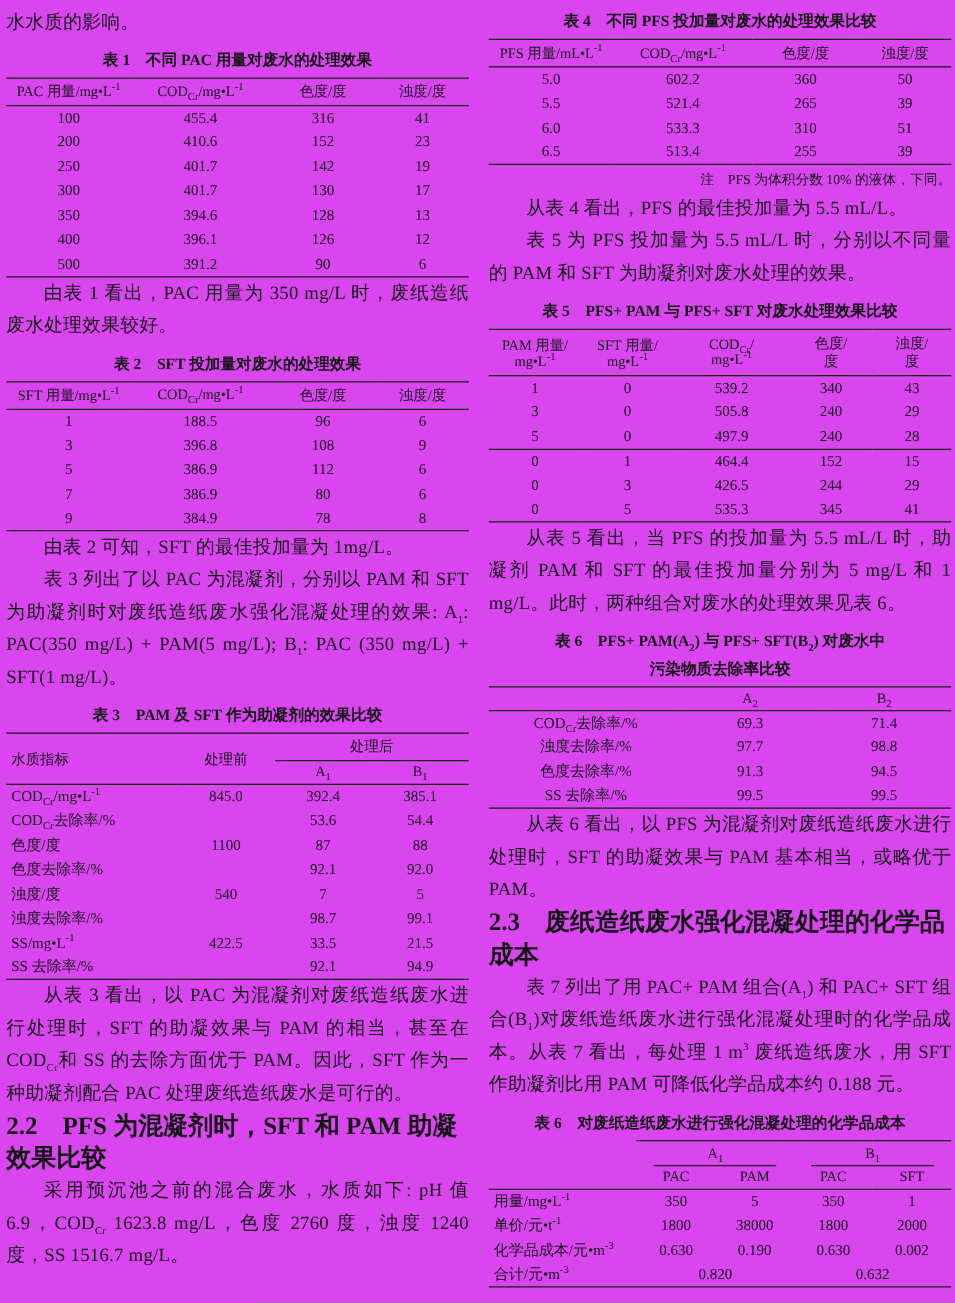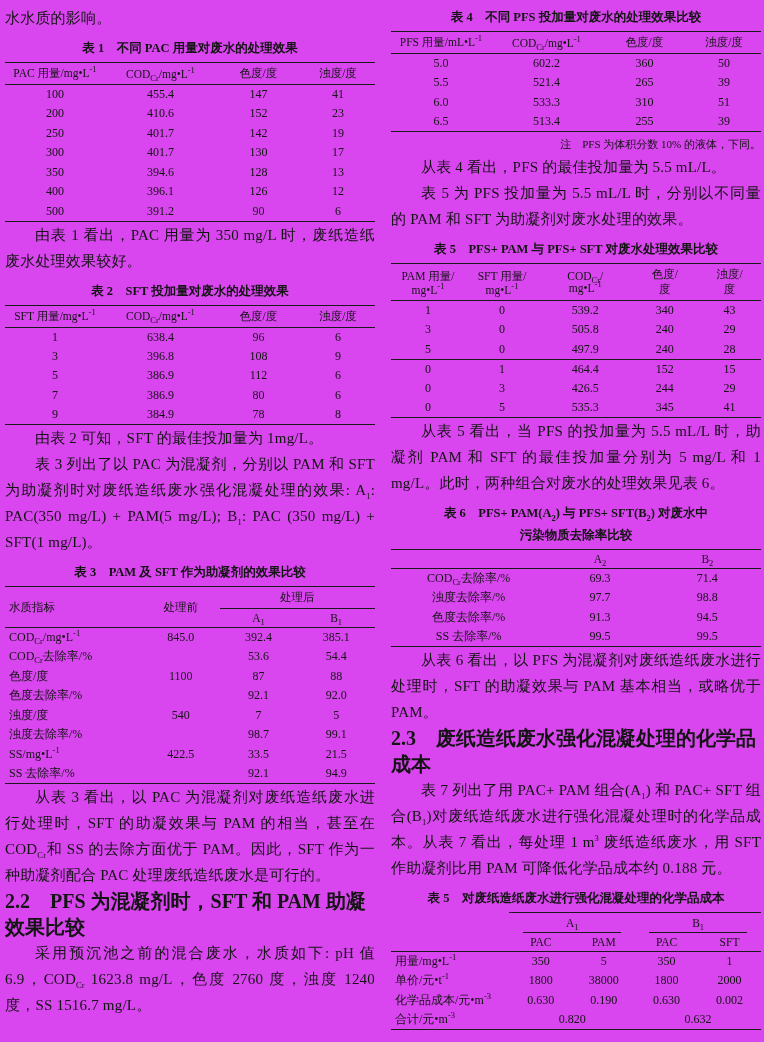--- a/index.html
+++ b/index.html
@@ -66,21 +66,21 @@
             <th>PAC 用量/mg•L<sup>-1</sup></th>
             <th>COD<sub>Cr</sub>/mg•L<sup>-1</sup></th>
             <th>色度/度</th>
             <th>浊度/度</th>
           </tr>
         </thead>
         <tbody>
             <tr>
               <td class="c0">100</td>
               <td>455.4</td>
-              <td>147</td>
+              <td>316</td>
               <td>41</td>
             </tr>
             <tr>
               <td class="c0">200</td>
               <td>410.6</td>
               <td>152</td>
               <td>23</td>
             </tr>
             <tr>
               <td class="c0">250</td>
@@ -129,21 +129,21 @@
           <tr>
             <th>SFT 用量/mg•L<sup>-1</sup></th>
             <th>COD<sub>Cr</sub>/mg•L<sup>-1</sup></th>
             <th>色度/度</th>
             <th>浊度/度</th>
           </tr>
         </thead>
         <tbody>
             <tr>
               <td class="c0">1</td>
-              <td>638.4</td>
+              <td>188.5</td>
               <td>96</td>
               <td>6</td>
             </tr>
             <tr>
               <td class="c0">3</td>
               <td>396.8</td>
               <td>108</td>
               <td>9</td>
             </tr>
             <tr>
@@ -401,21 +401,21 @@
               <td>99.5</td>
               <td>99.5</td>
             </tr>
           </tbody>
       </table>
 
       <p class="body">从表 6 看出，以 PFS 为混凝剂对废纸造纸废水进行处理时，SFT 的助凝效果与 PAM 基本相当，或略优于 PAM。</p>
       <p class="heading">2.3　废纸造纸废水强化混凝处理的化学品成本</p>
       <p class="body">表 7 列出了用 PAC+ PAM 组合(A<sub>1</sub>) 和 PAC+ SFT 组合(B<sub>1</sub>)对废纸造纸废水进行强化混凝处理时的化学品成本。从表 7 看出，每处理 1 m<sup>3</sup> 废纸造纸废水，用 SFT 作助凝剂比用 PAM 可降低化学品成本约 0.188 元。</p>
 
-      <div class="tcap">表 5　对废纸造纸废水进行强化混凝处理的化学品成本</div>
+      <div class="tcap">表 6　对废纸造纸废水进行强化混凝处理的化学品成本</div>
       <table class="t7">
         <colgroup>
             <col style="width:32%">
             <col style="width:17%">
             <col style="width:17%">
             <col style="width:17%">
             <col style="width:17%">
           </colgroup>
         <thead>
           <tr>

